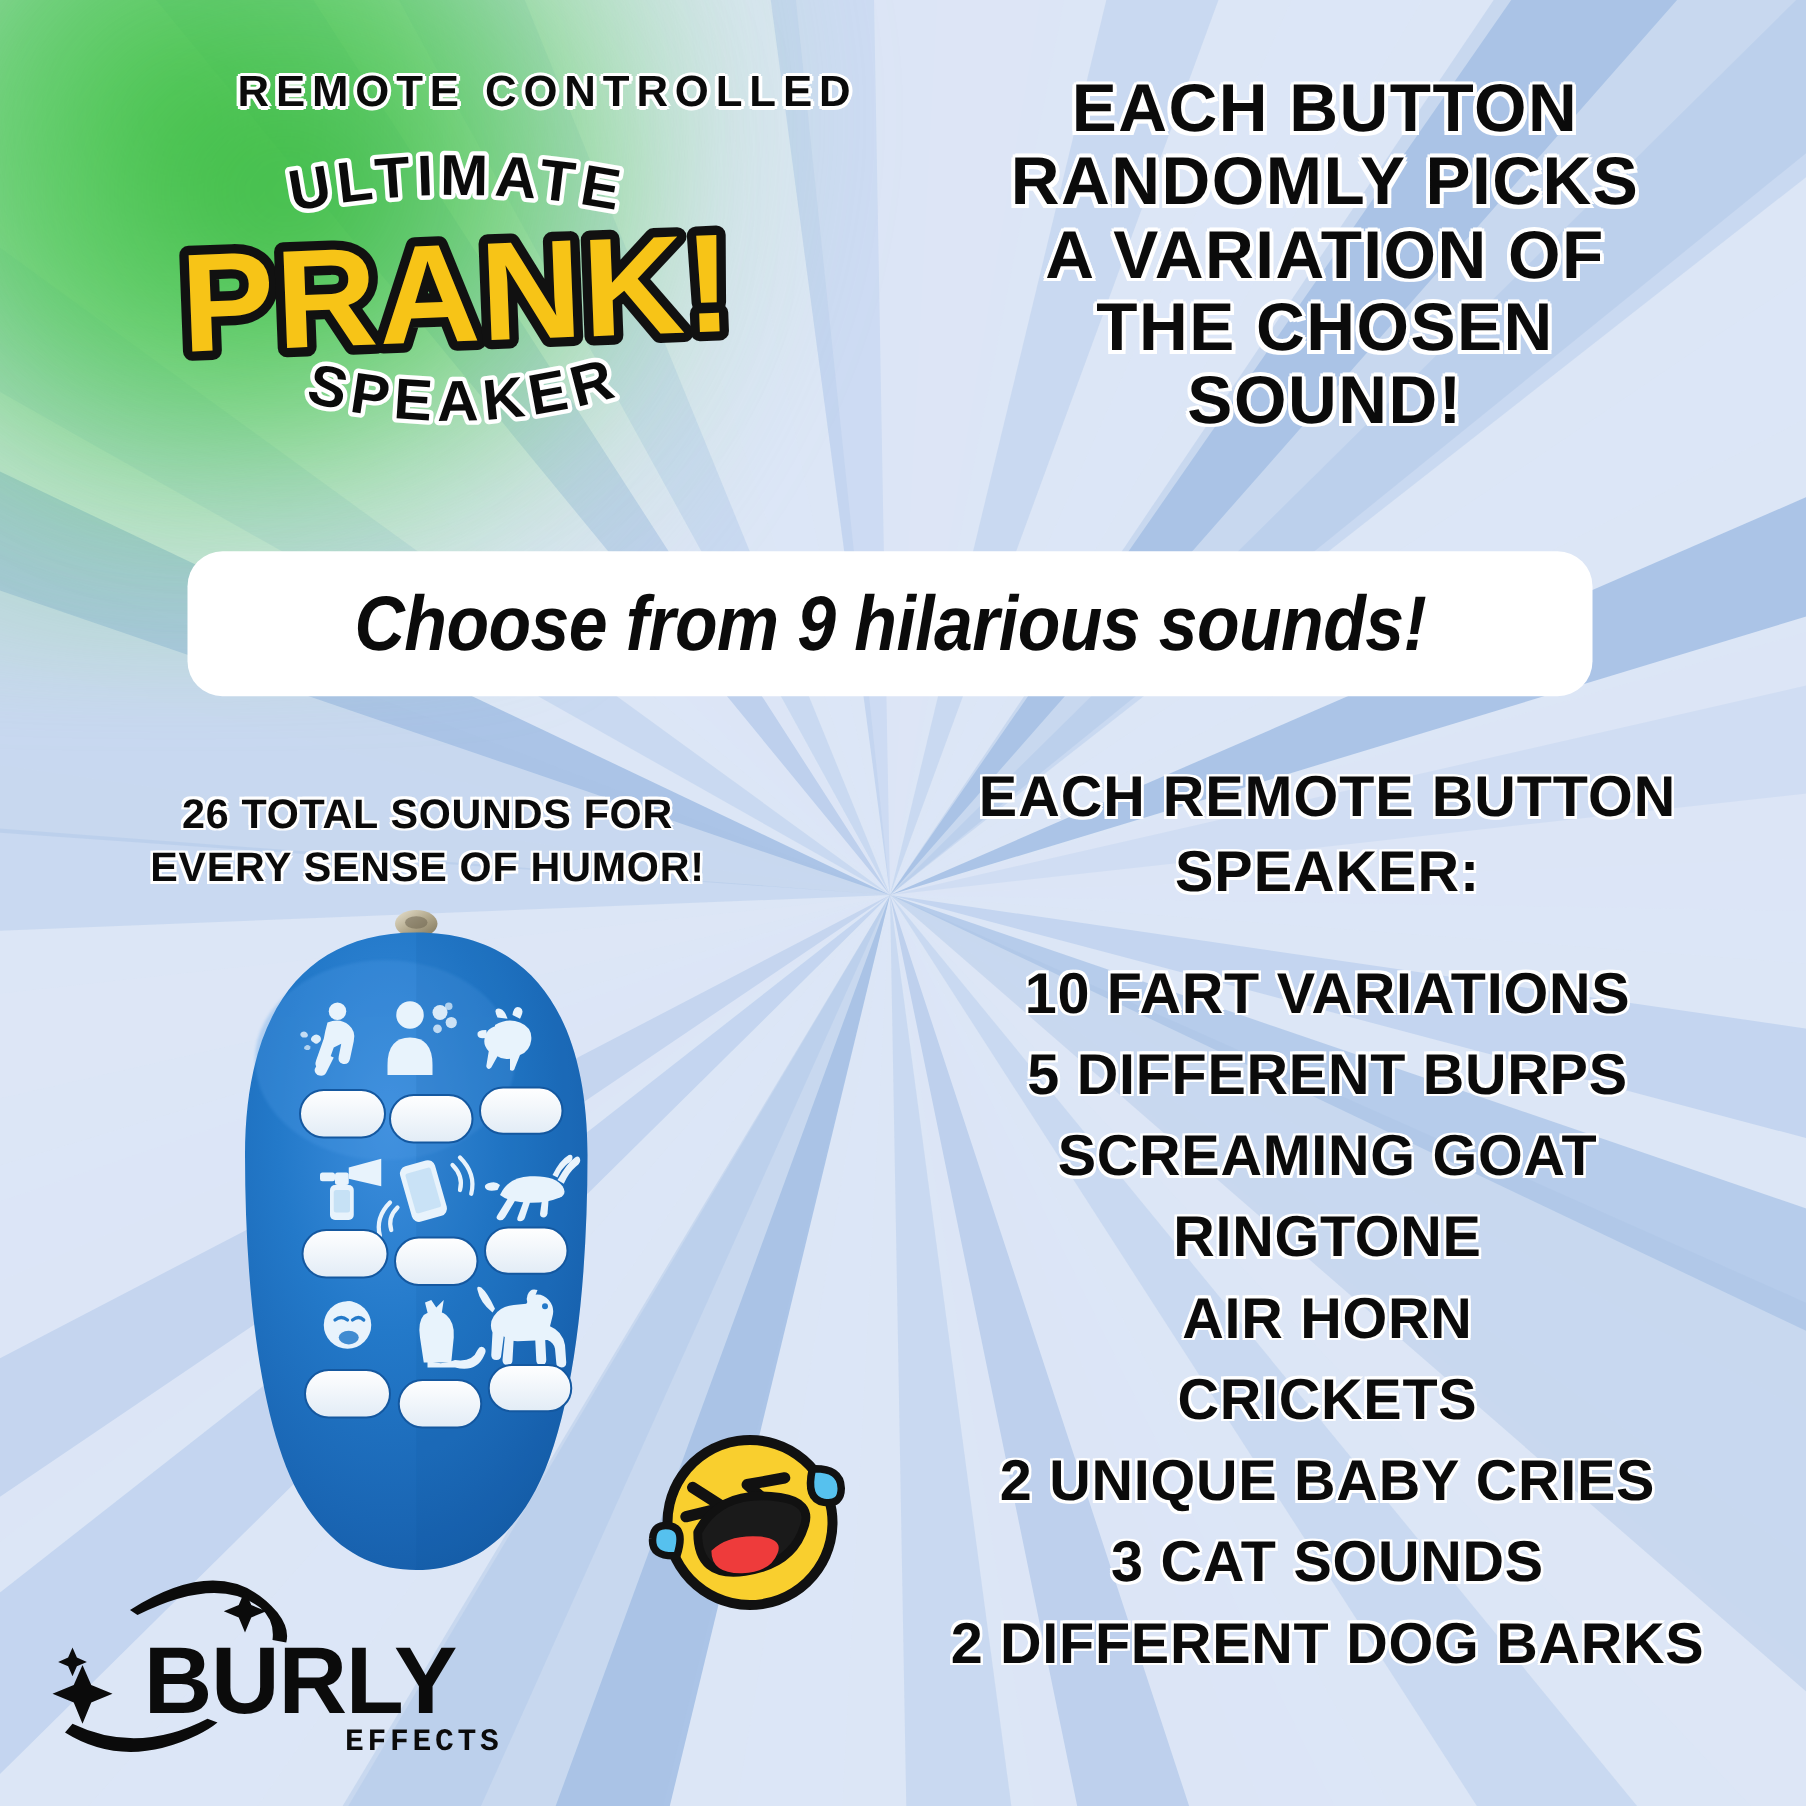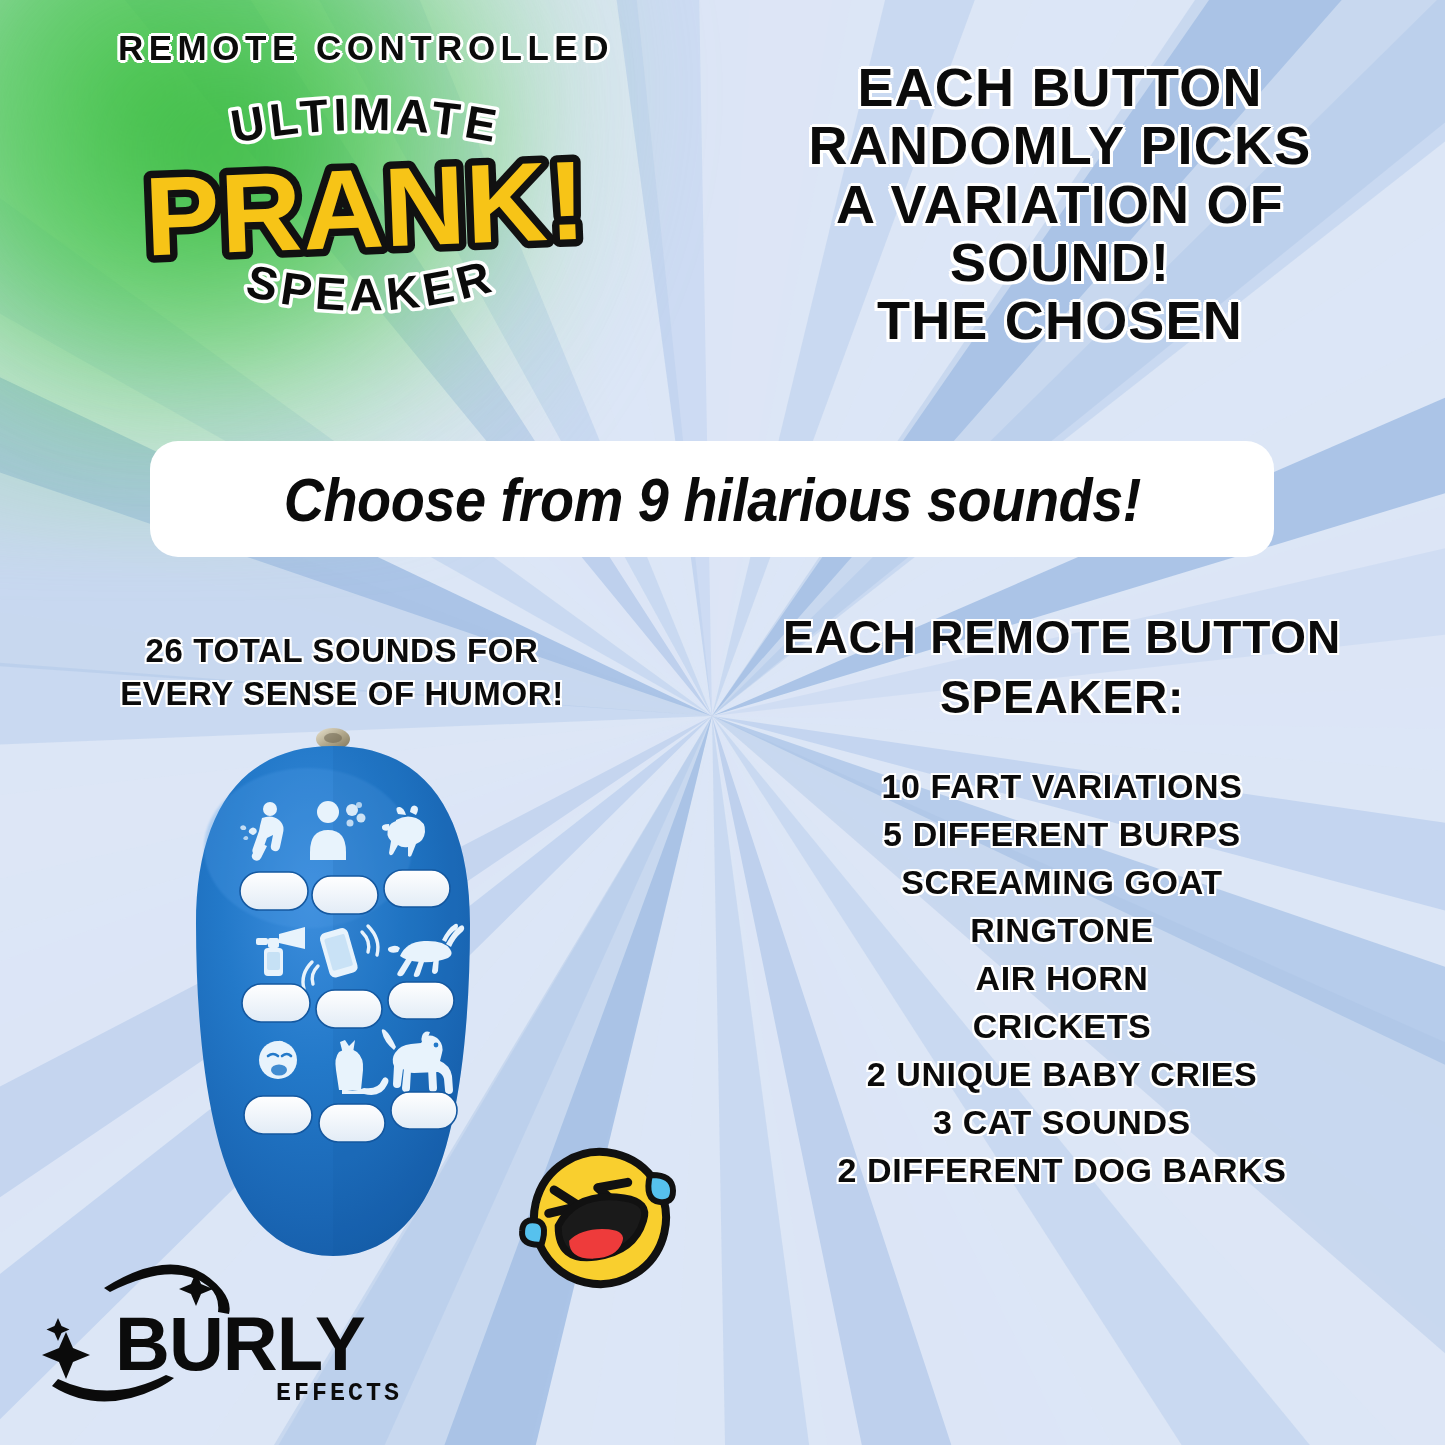--- a/index.html
+++ b/index.html
@@ -47,24 +47,24 @@
     background:
       radial-gradient(ellipse at 45% 45%, rgba(55,185,60,0.75) 0%, rgba(90,205,90,0.45) 35%, rgba(150,220,150,0.12) 60%, rgba(200,230,200,0) 78%);
     filter: blur(34px);
     pointer-events: none;
   }
 
   
   #logo-block {
     position: absolute;
     left: 46px;
-    top: 6px;
+    top: 32px;
     width: 640px;
     height: 330px;
-    text-align: center;
+    text-align: right;
   }
   .kicker {
     font-family: "Liberation Sans", sans-serif;
     font-weight: bold;
     font-size: 35px;
     letter-spacing: 5.5px;
     color: #0b0b0b;
     -webkit-text-stroke: 0px;
     text-shadow:
        2px 0 0 #fff, -2px 0 0 #fff, 0 2px 0 #fff, 0 -2px 0 #fff,
@@ -189,21 +189,21 @@
     line-height: 1.30;
     text-shadow:
        2px 0 0 #fff, -2px 0 0 #fff, 0 2px 0 #fff, 0 -2px 0 #fff,
        2px 2px 0 #fff, -2px 2px 0 #fff, 2px -2px 0 #fff, -2px -2px 0 #fff;
     text-align: center;
   }
   #sound-list { margin-top: 34px; }
   #sound-list .sound-item {
     font-family: "Liberation Sans", sans-serif;
     font-weight: bold;
-    font-size: 34px;
+    font-size: 46px;
     letter-spacing: 0.6px;
     color: #0b0b0b;
     line-height: 1.415;
     white-space: nowrap;
     text-shadow:
        2px 0 0 #fff, -2px 0 0 #fff, 0 2px 0 #fff, 0 -2px 0 #fff,
        2px 2px 0 #fff, -2px 2px 0 #fff, 2px -2px 0 #fff, -2px -2px 0 #fff;
   }
 
   
@@ -321,22 +321,22 @@
           <textPath href="#archDn" startOffset="50%">SPEAKER</textPath>
         </text>
       </svg>
     </div>
   </div>
 
   <div id="headline">
     <div class="line">EACH BUTTON</div>
     <div class="line">RANDOMLY PICKS</div>
     <div class="line">A VARIATION OF</div>
+    <div class="line">THE CHOSEN</div>
     <div class="line">SOUND!</div>
-    <div class="line">THE CHOSEN</div>
   </div>
 
   <div id="banner">
     <div id="banner-text">Choose from 9 hilarious sounds!</div>
   </div>
 
   <div id="left-subhead">
     <div class="line">26 TOTAL SOUNDS FOR</div>
     <div class="line">EVERY SENSE OF HUMOR!</div>
   </div>

